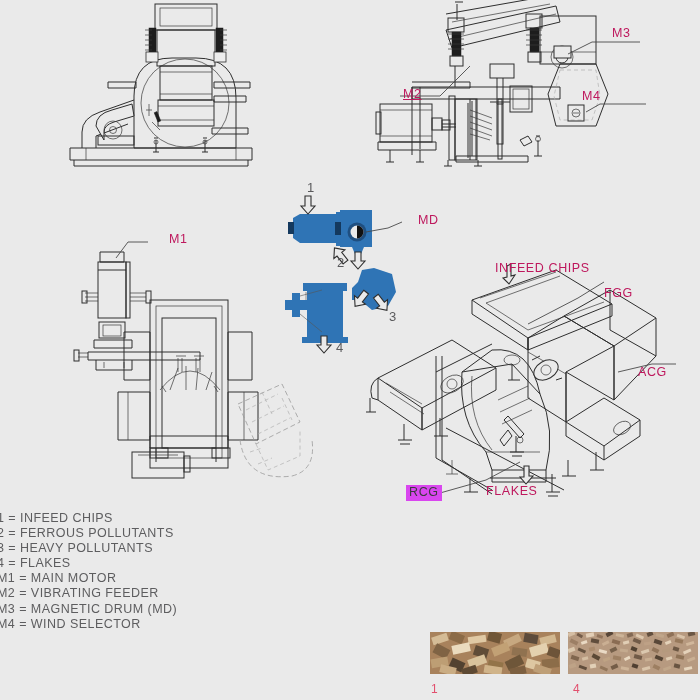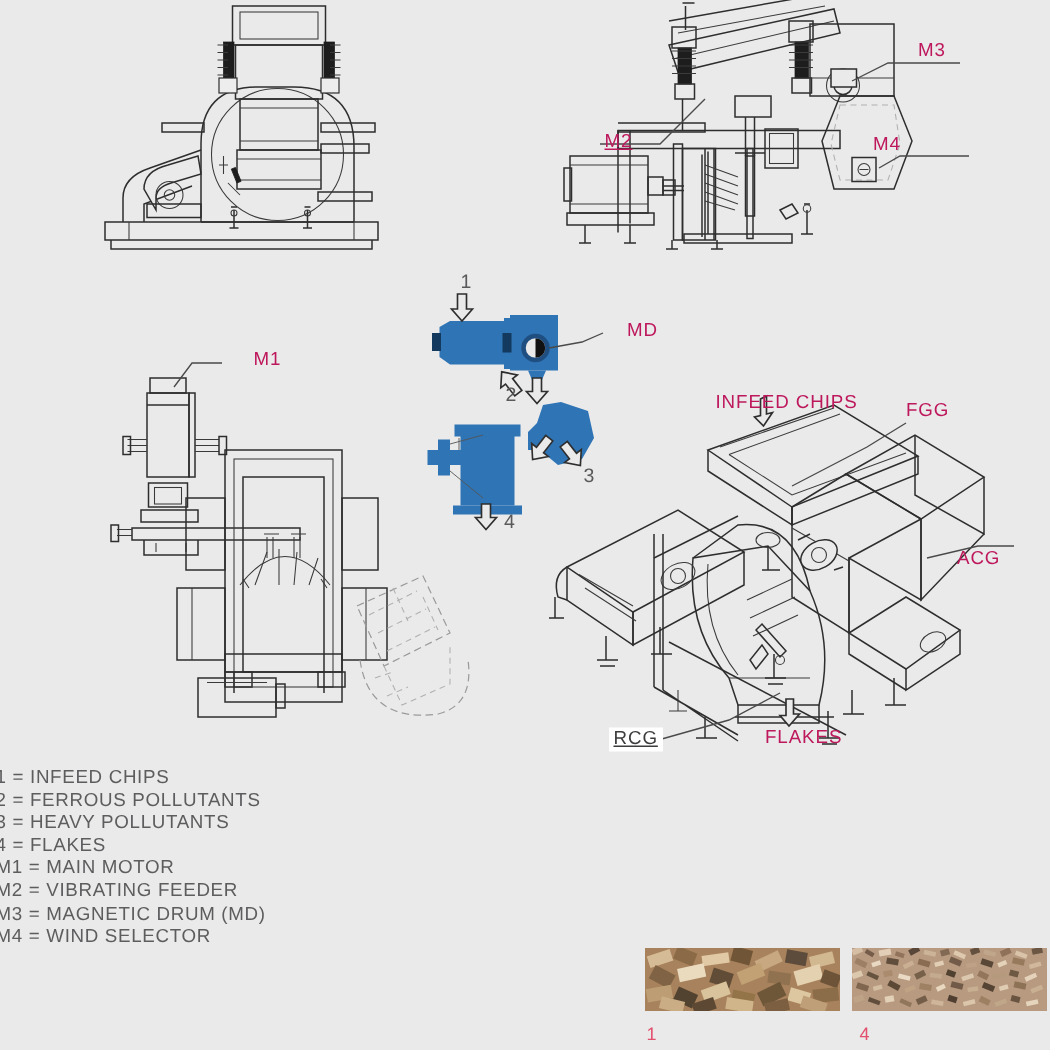--- a/index.html
+++ b/index.html
@@ -32,24 +32,23 @@
     letter-spacing: 0.6px;
     color: #be185d;
     white-space: nowrap;
     line-height: 1;
   }
   .lbl.num {
     font-size: 13px;
     color: #5a5a5c;
   }
   .lbl.hl {
-    background: #ffffff;
+    background: #d946ef;
     padding: 1px 3px 2px 3px;
     color: #3c3c3e;
-    text-decoration: underline;
   }
 
   
   #legend {
     position: absolute;
     left: -3px;
     top: 511px;
     width: 230px;
   }
   #legend .row {
@@ -430,25 +429,25 @@
 <div class="lbl" style="left:403px; top:88px;text-decoration:underline;">M2</div>
 <div class="lbl" style="left:612px; top:27px;">M3</div>
 <div class="lbl" style="left:582px; top:90px;">M4</div>
 
 <div class="lbl num" style="left:307px; top:181px;">1</div>
 <div class="lbl num" style="left:337px; top:256px;">2</div>
 <div class="lbl num" style="left:389px; top:310px;">3</div>
 <div class="lbl num" style="left:336px; top:341px;">4</div>
 <div class="lbl" style="left:418px; top:214px;">MD</div>
 
-<div class="lbl" style="left:477px; top:262px;">INFEED CHIPS</div>
-<div class="lbl" style="left:604px; top:267px;">FGG</div>
+<div class="lbl" style="left:495px; top:262px;">INFEED CHIPS</div>
+<div class="lbl" style="left:604px; top:287px;">FGG</div>
 <div class="lbl" style="left:638px; top:366px;text-align:center;">ACG</div>
 <div class="lbl hl" style="left:406px; top:485px;">RCG</div>
-<div class="lbl" style="left:510px; top:485px;">FLAKES</div>
+<div class="lbl" style="left:486px; top:485px;">FLAKES</div>
 
 <div id="legend">
   <div class="row">1 = INFEED CHIPS</div>
   <div class="row">2 = FERROUS POLLUTANTS</div>
   <div class="row">3 = HEAVY POLLUTANTS</div>
   <div class="row">4 = FLAKES</div>
   <div class="row">M1 = MAIN MOTOR</div>
   <div class="row">M2 = VIBRATING FEEDER</div>
   <div class="row">M3 = MAGNETIC DRUM (MD)</div>
   <div class="row">M4 = WIND SELECTOR</div>

